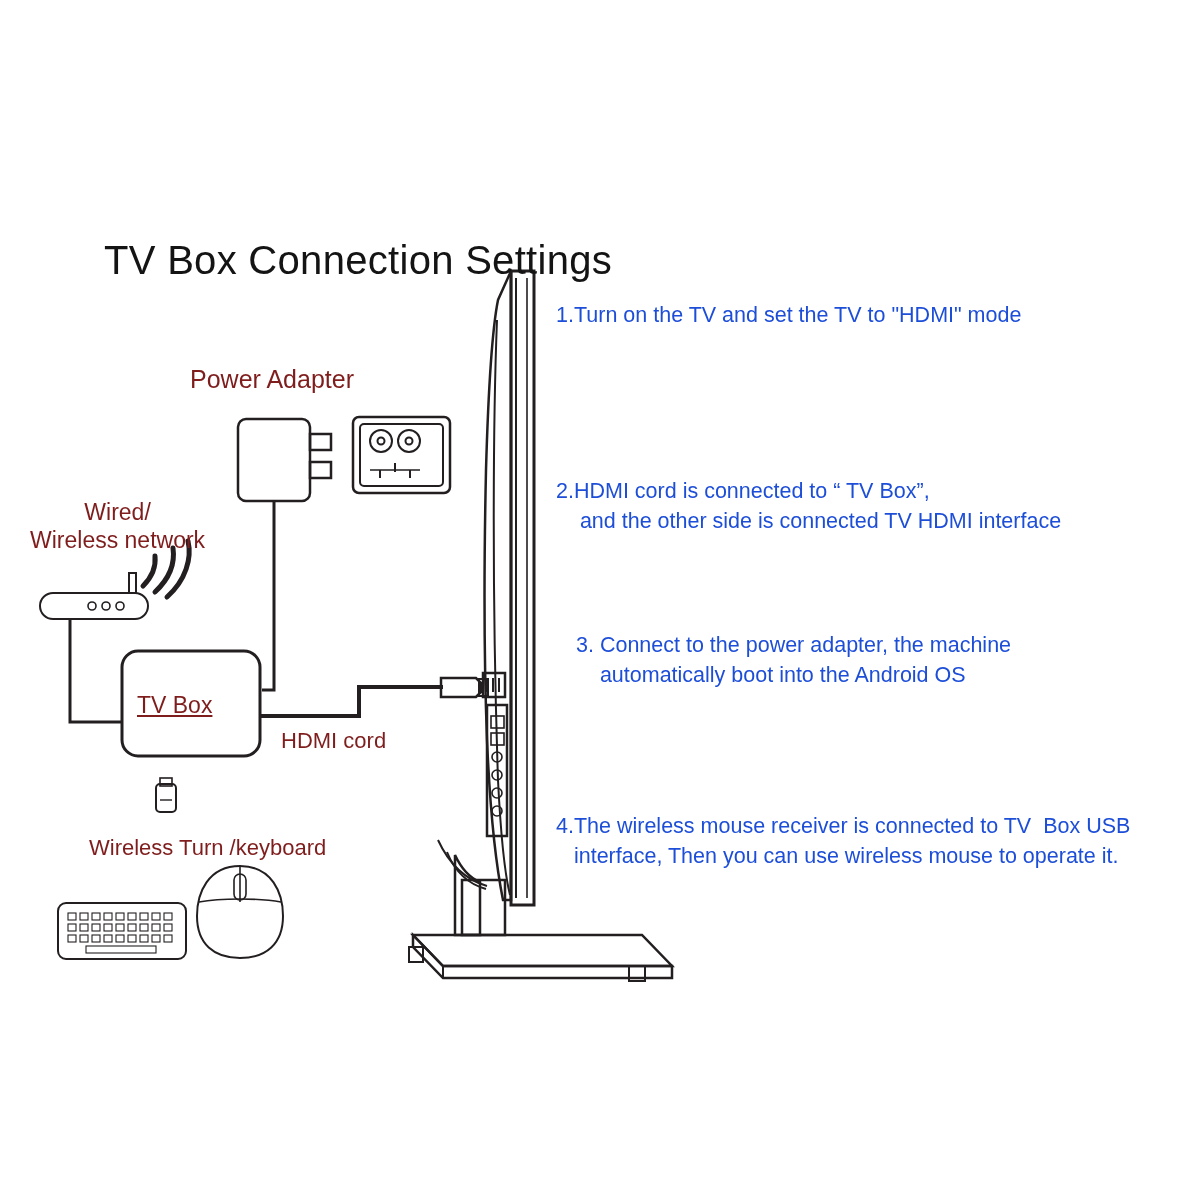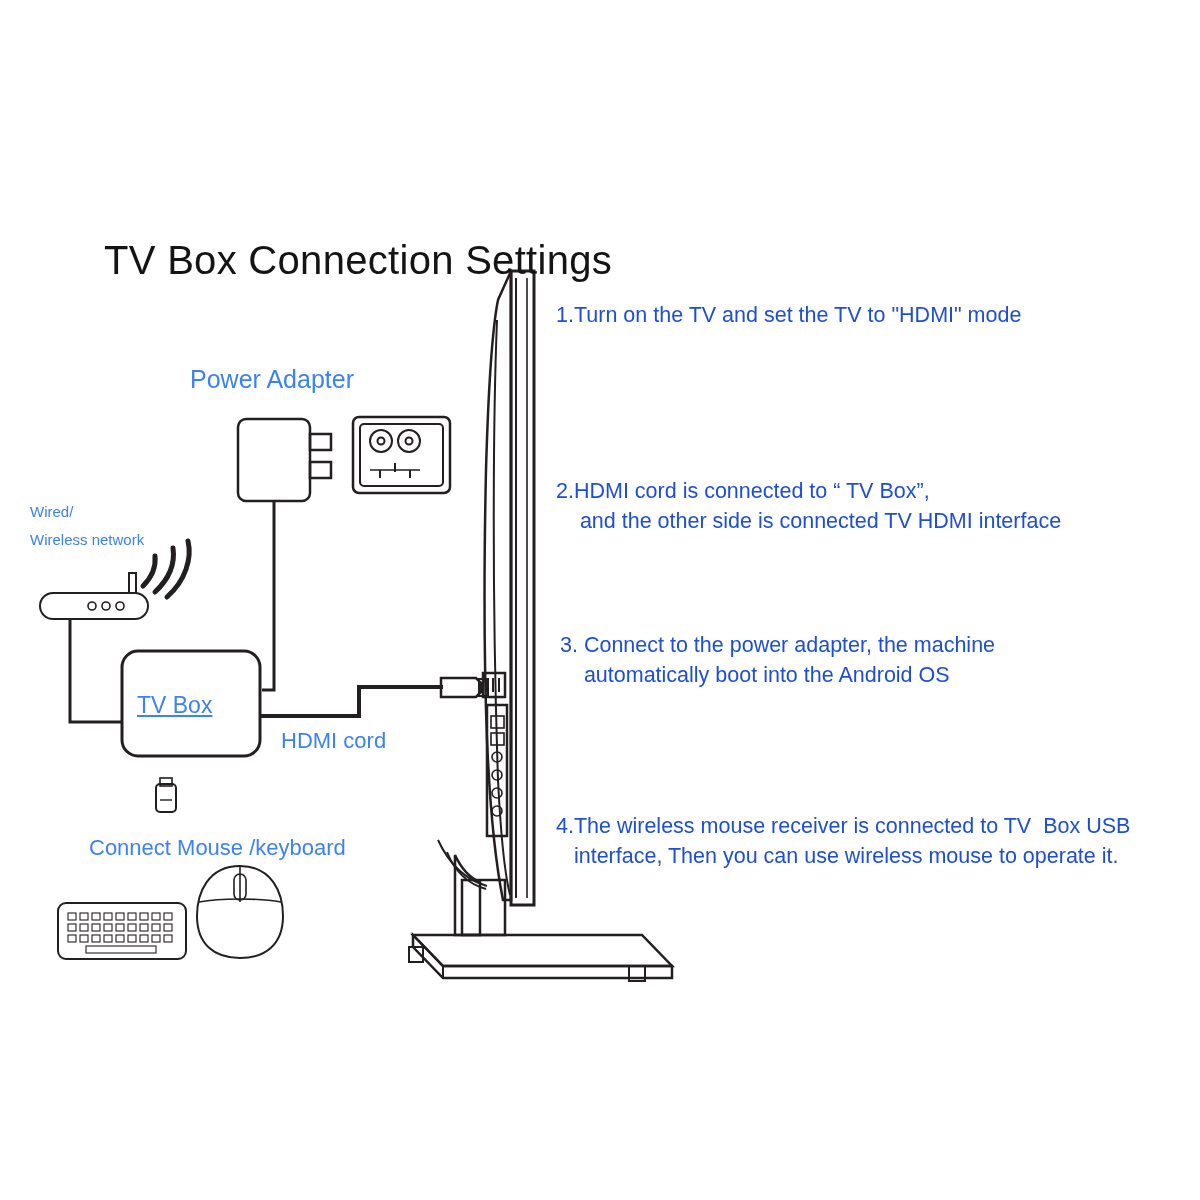--- a/index.html
+++ b/index.html
@@ -26,34 +26,35 @@
     left: 104px;
     top: 190px;
     font-size: 40px;
     letter-spacing: 0.3px;
     color: #141414;
     white-space: nowrap;
     margin-top: 48px;
   }
   .lbl {
     position: absolute;
-    color: #3b82f6;
+    color: #7f1d1d;
     white-space: nowrap;
   }
   .lbl-power-adapter {
     left: 190px;
     top: 365px;
     font-size: 25px;
   }
   .lbl-network {
     left: 30px;
     top: 498px;
-    font-size: 15px;
+    font-size: 23px;
     line-height: 28px;
     white-space: pre;
+    text-align: center;
   }
   .lbl-tvbox {
     left: 137px;
     top: 692px;
     font-size: 23px;
     text-decoration: underline;
   }
   .lbl-hdmi {
     left: 281px;
     top: 728px;
@@ -72,21 +73,21 @@
   }
   .step {
     position: absolute;
     font-size: 21.5px;
     line-height: 30px;
     color: #1d4ed8;
     white-space: pre;
   }
   .step-1 { top: 0px;   left: 0px; }
   .step-2 { top: 176px; left: 0px; }
-  .step-3 { top: 330px; left: 4px; }
+  .step-3 { top: 330px; left: 20px; }
   .step-4 { top: 511px; left: 0px; }
 </style>
 </head>
 <body>
 
 <svg id="canvas" viewBox="0 0 1200 1200">
   <defs>
     <style>
       .ln { fill: none; stroke: #231f20; }
     </style>
@@ -227,21 +228,21 @@
   </g>
 </svg>
 
 <div class="title">TV Box Connection Settings</div>
 
 <div class="lbl lbl-power-adapter">Power Adapter</div>
 <div class="lbl lbl-network">Wired/
 Wireless network</div>
 <div class="lbl lbl-tvbox">TV Box</div>
 <div class="lbl lbl-hdmi">HDMI cord</div>
-<div class="lbl lbl-mouse-kb">Connect Mouse /keyboard</div>
+<div class="lbl lbl-mouse-kb">Wireless Turn /keyboard</div>
 
 <div class="steps">
   <div class="step step-1">1.Turn on the TV and set the TV to "HDMI" mode</div>
   <div class="step step-2">2.HDMI cord is connected to “ TV Box”,
     and the other side is connected TV HDMI interface</div>
   <div class="step step-3">3. Connect to the power adapter, the machine
     automatically boot into the Android OS</div>
   <div class="step step-4">4.The wireless mouse receiver is connected to TV  Box USB
    interface, Then you can use wireless mouse to operate it.</div>
 </div>

